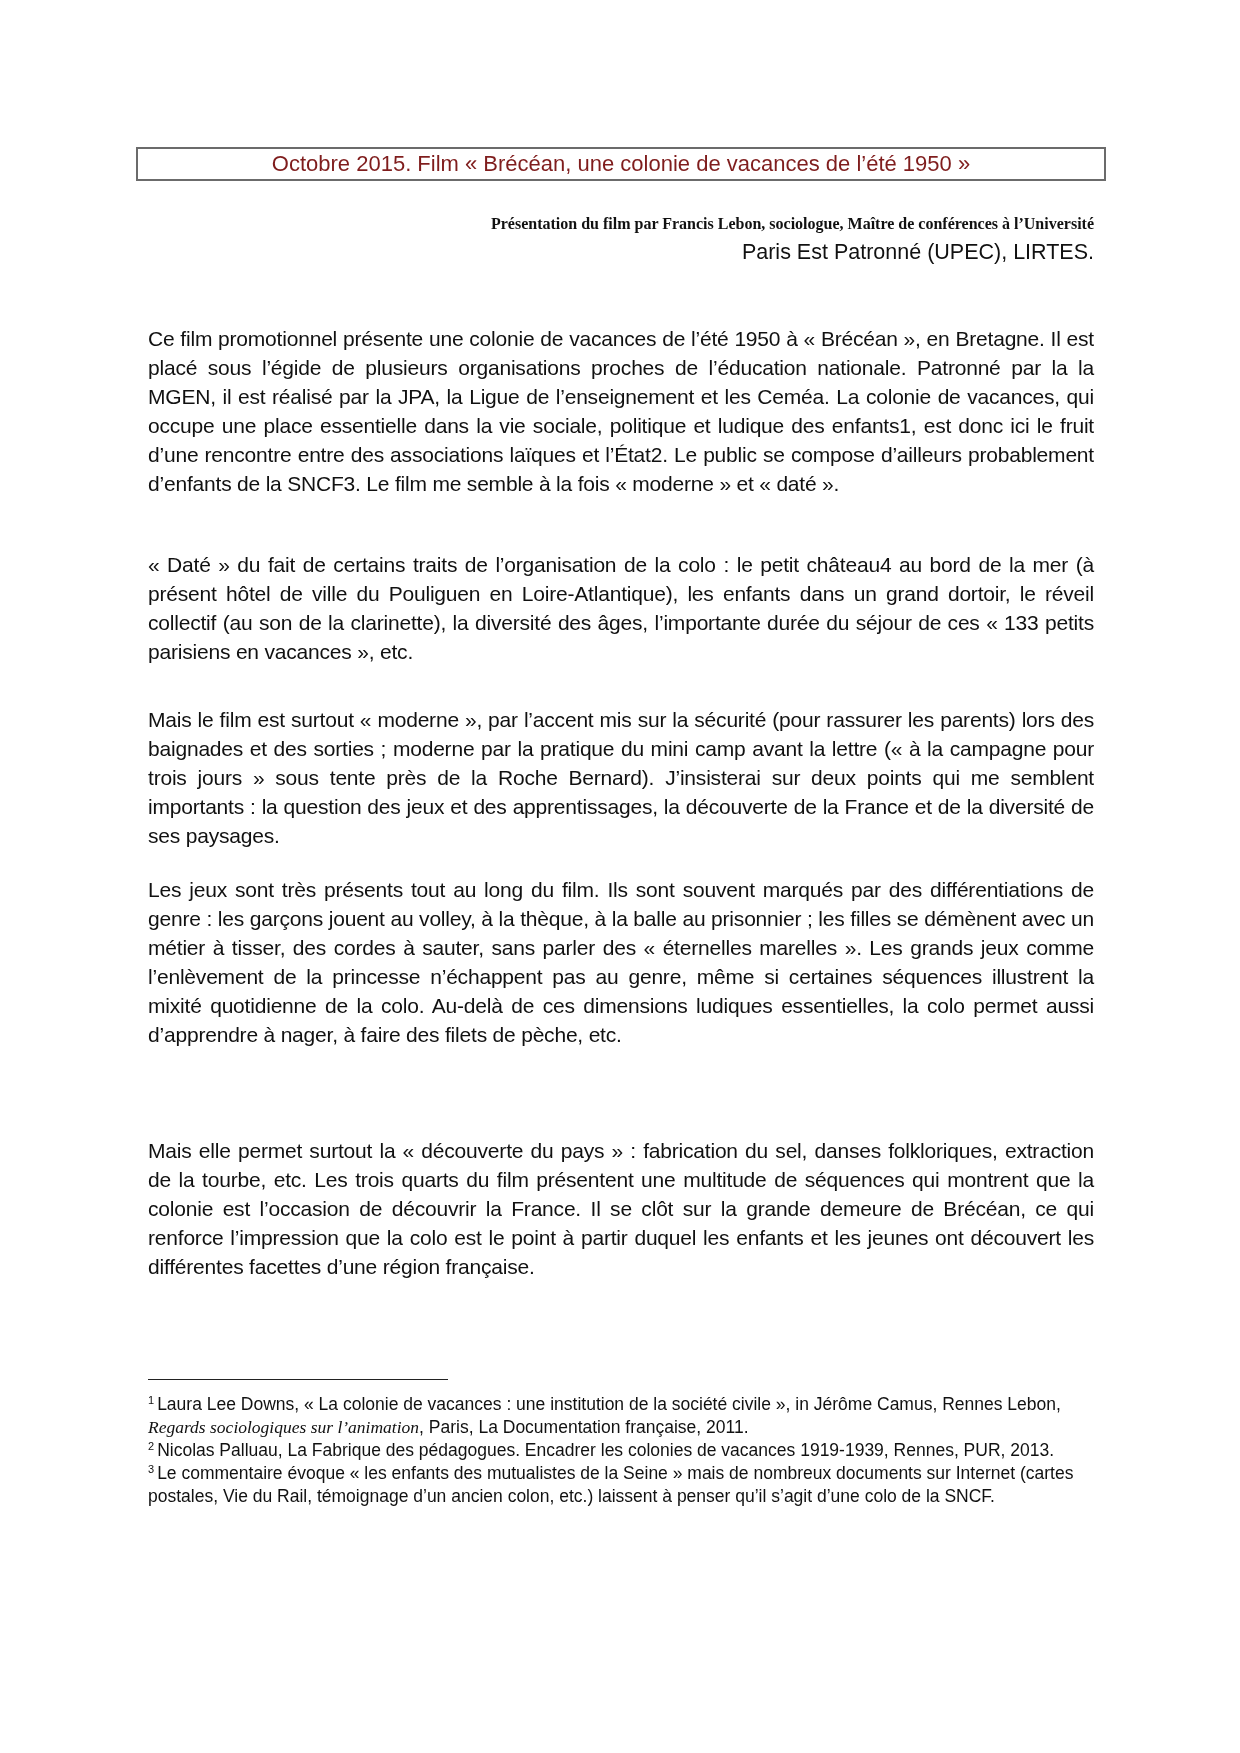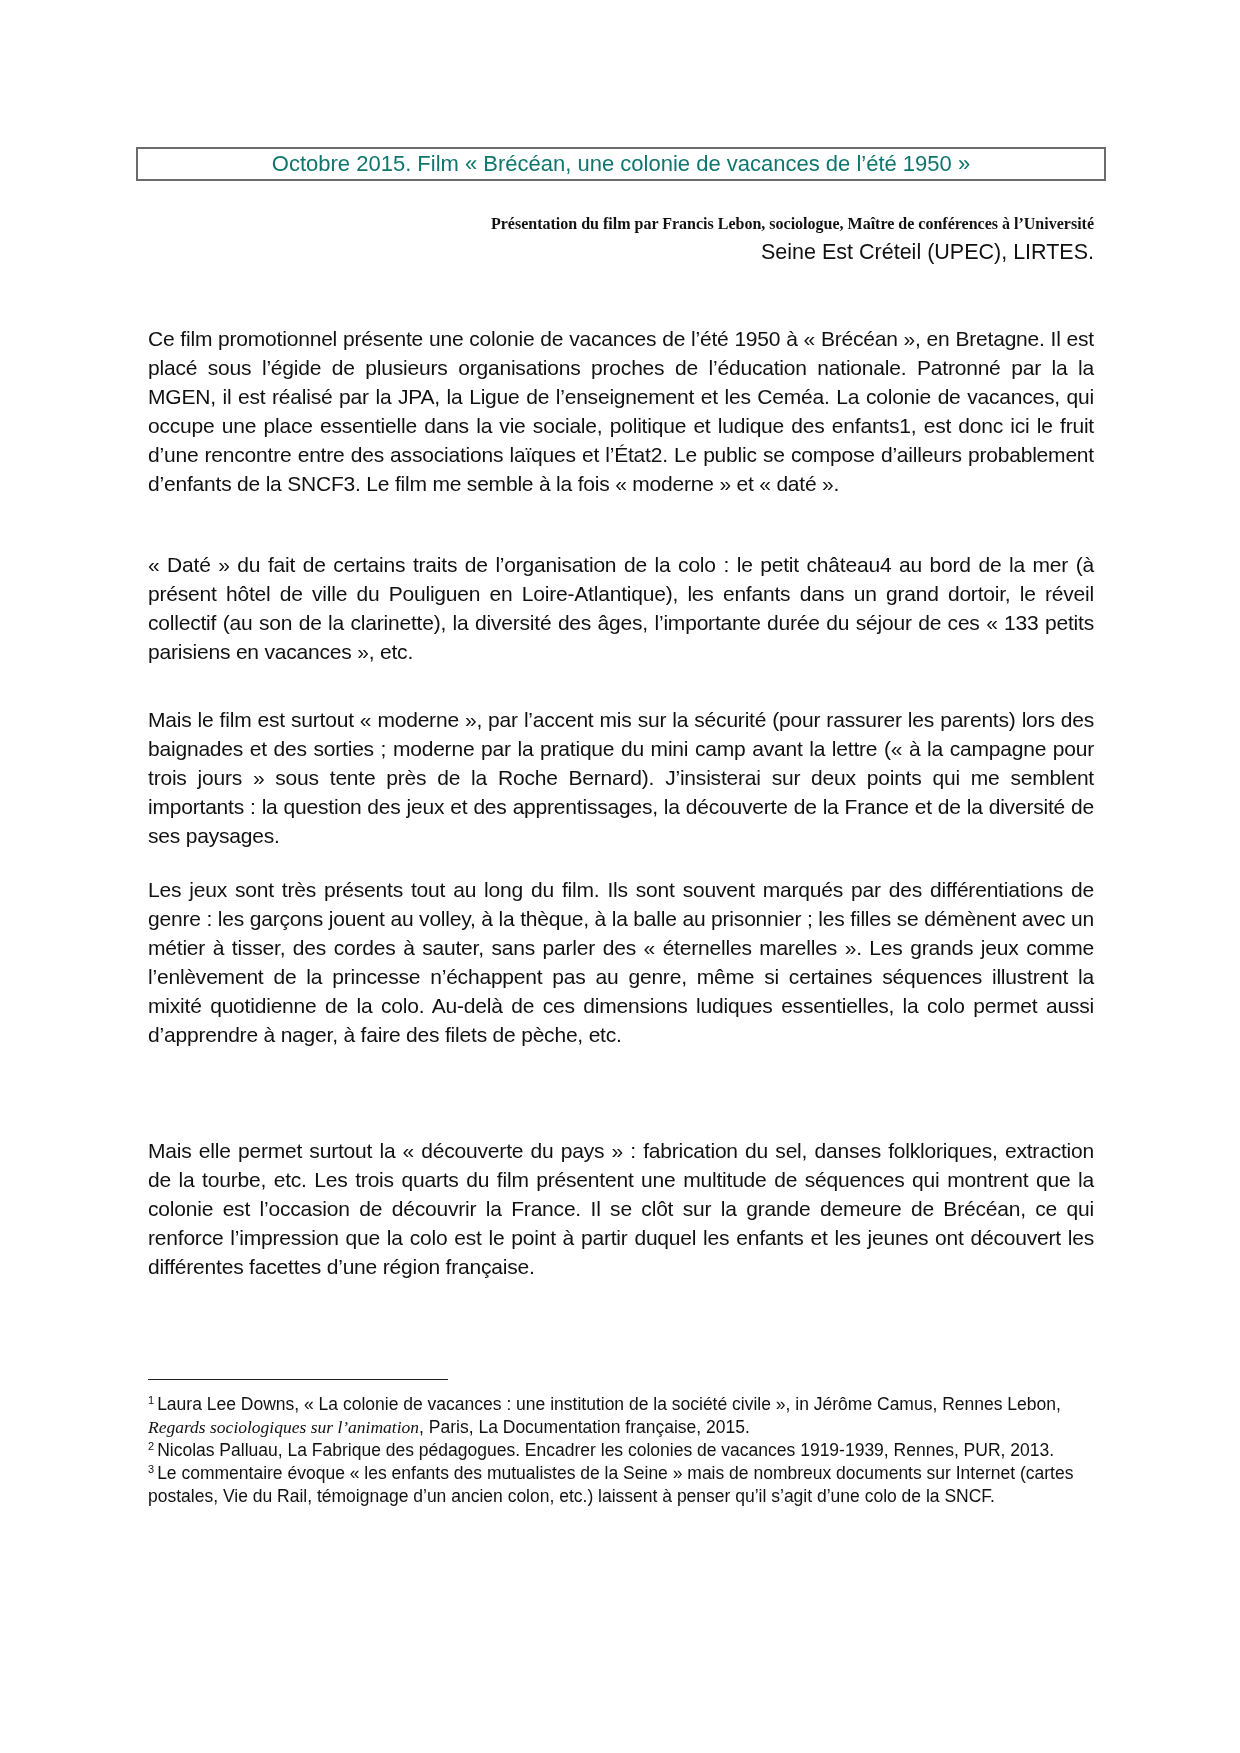--- a/index.html
+++ b/index.html
@@ -2,21 +2,21 @@
 <html><head>
   <meta charset="utf-8">
   <style>
     html, body { margin: 0; padding: 0; background: #ffffff; }
     body { width: 1240px; height: 1753px; position: relative; overflow: hidden; color: #111; }
     .page { position: absolute; left: 0; top: 0; width: 1240px; height: 1753px; background: #fff; }
     .title-box {
       position: absolute; left: 136px; top: 147px; width: 970px; height: 34px;
       border: 2px solid #6b6b6b; box-sizing: border-box;
       display: flex; align-items: center; justify-content: center;
-      font-family: "Liberation Sans", sans-serif; font-size: 22px; color: #0f766e;
+      font-family: "Liberation Sans", sans-serif; font-size: 22px; color: #7f1d1d;
     }
     .subtitle {
       position: absolute; left: 148px; top: 210px; width: 946px;
       text-align: right; font-size: 22px; line-height: 28px;
     }
     .subtitle .l1 { font-family: "Liberation Serif", serif; font-weight: bold; font-size: 16px; display: block; }
     .subtitle .l2 { font-family: "Liberation Sans", sans-serif; font-size: 21.5px; display: block; }
     .body-text {
       position: absolute; left: 148px; width: 946px;
       font-family: "Liberation Sans", sans-serif; font-size: 21px; line-height: 29px;
@@ -40,21 +40,21 @@
 </head>
 <body>
 
 <div class="page">
   <div class="title-box">
     <span>Octobre 2015. Film « Brécéan, une colonie de vacances de l’été 1950 »</span>
   </div>
 
   <div class="subtitle">
     <span class="l1">Présentation du film par Francis Lebon, sociologue, Maître de conférences à l’Université</span>
-    <span class="l2">Seine Est Créteil (UPEC), LIRTES.</span>
+    <span class="l2">Paris Est Patronné (UPEC), LIRTES.</span>
   </div>
 
   <div class="body-text" id="p1">
     <p>Ce film promotionnel présente une colonie de vacances de l’été 1950 à « Brécéan », en Bretagne. Il est placé sous l’égide de plusieurs organisations proches de l’éducation nationale. Patronné par la la MGEN, il est réalisé par la JPA, la Ligue de l’enseignement et les Ceméa. La colonie de vacances, qui occupe une place essentielle dans la vie sociale, politique et ludique des enfants1, est donc ici le fruit d’une rencontre entre des associations laïques et l’État2. Le public se compose d’ailleurs probablement d’enfants de la SNCF3. Le film me semble à la fois « moderne » et « daté ».</p>
   </div>
   <div class="body-text" id="p2">
     <p>« Daté » du fait de certains traits de l’organisation de la colo : le petit château4 au bord de la mer (à présent hôtel de ville du Pouliguen en Loire-Atlantique), les enfants dans un grand dortoir, le réveil collectif (au son de la clarinette), la diversité des âges, l’importante durée du séjour de ces « 133 petits parisiens en vacances », etc.</p>
   </div>
   <div class="body-text" id="p3">
     <p>Mais le film est surtout « moderne », par l’accent mis sur la sécurité (pour rassurer les parents) lors des baignades et des sorties ; moderne par la pratique du mini camp avant la lettre (« à la campagne pour trois jours » sous tente près de la Roche Bernard). J’insisterai sur deux points qui me semblent importants : la question des jeux et des apprentissages, la découverte de la France et de la diversité de ses paysages.</p>
@@ -62,17 +62,17 @@
   <div class="body-text" id="p4">
     <p>Les jeux sont très présents tout au long du film. Ils sont souvent marqués par des différentiations de genre : les garçons jouent au volley, à la thèque, à la balle au prisonnier ; les filles se démènent avec un métier à tisser, des cordes à sauter, sans parler des « éternelles marelles ». Les grands jeux comme l’enlèvement de la princesse n’échappent pas au genre, même si certaines séquences illustrent la mixité quotidienne de la colo. Au-delà de ces dimensions ludiques essentielles, la colo permet aussi d’apprendre à nager, à faire des filets de pèche, etc.</p>
   </div>
   <div class="body-text" id="p5">
     <p>Mais elle permet surtout la « découverte du pays » : fabrication du sel, danses folkloriques, extraction de la tourbe, etc. Les trois quarts du film présentent une multitude de séquences qui montrent que la colonie est l’occasion de découvrir la France. Il se clôt sur la grande demeure de Brécéan, ce qui renforce l’impression que la colo est le point à partir duquel les enfants et les jeunes ont découvert les différentes facettes d’une région française.</p>
   </div>
 
   <div class="fn-rule"></div>
 
   <div class="footnotes">
-    <p><sup>1</sup><span>Laura Lee Downs, « La colonie de vacances : une institution de la société civile », in Jérôme Camus, Rennes Lebon, </span><i>Regards sociologiques sur l’animation</i><span>, Paris, La Documentation française, 2015.</span></p>
+    <p><sup>1</sup><span>Laura Lee Downs, « La colonie de vacances : une institution de la société civile », in Jérôme Camus, Rennes Lebon, </span><i>Regards sociologiques sur l’animation</i><span>, Paris, La Documentation française, 2011.</span></p>
     <p><sup>2</sup><span>Nicolas Palluau, La Fabrique des pédagogues. Encadrer les colonies de vacances 1919-1939, Rennes, PUR, 2013.</span></p>
     <p><sup>3</sup><span>Le commentaire évoque « les enfants des mutualistes de la Seine » mais de nombreux documents sur Internet (cartes postales, Vie du Rail, témoignage d’un ancien colon, etc.) laissent à penser qu’il s’agit d’une colo de la SNCF.</span></p>
   </div>
 </div>
 
 </body></html>

